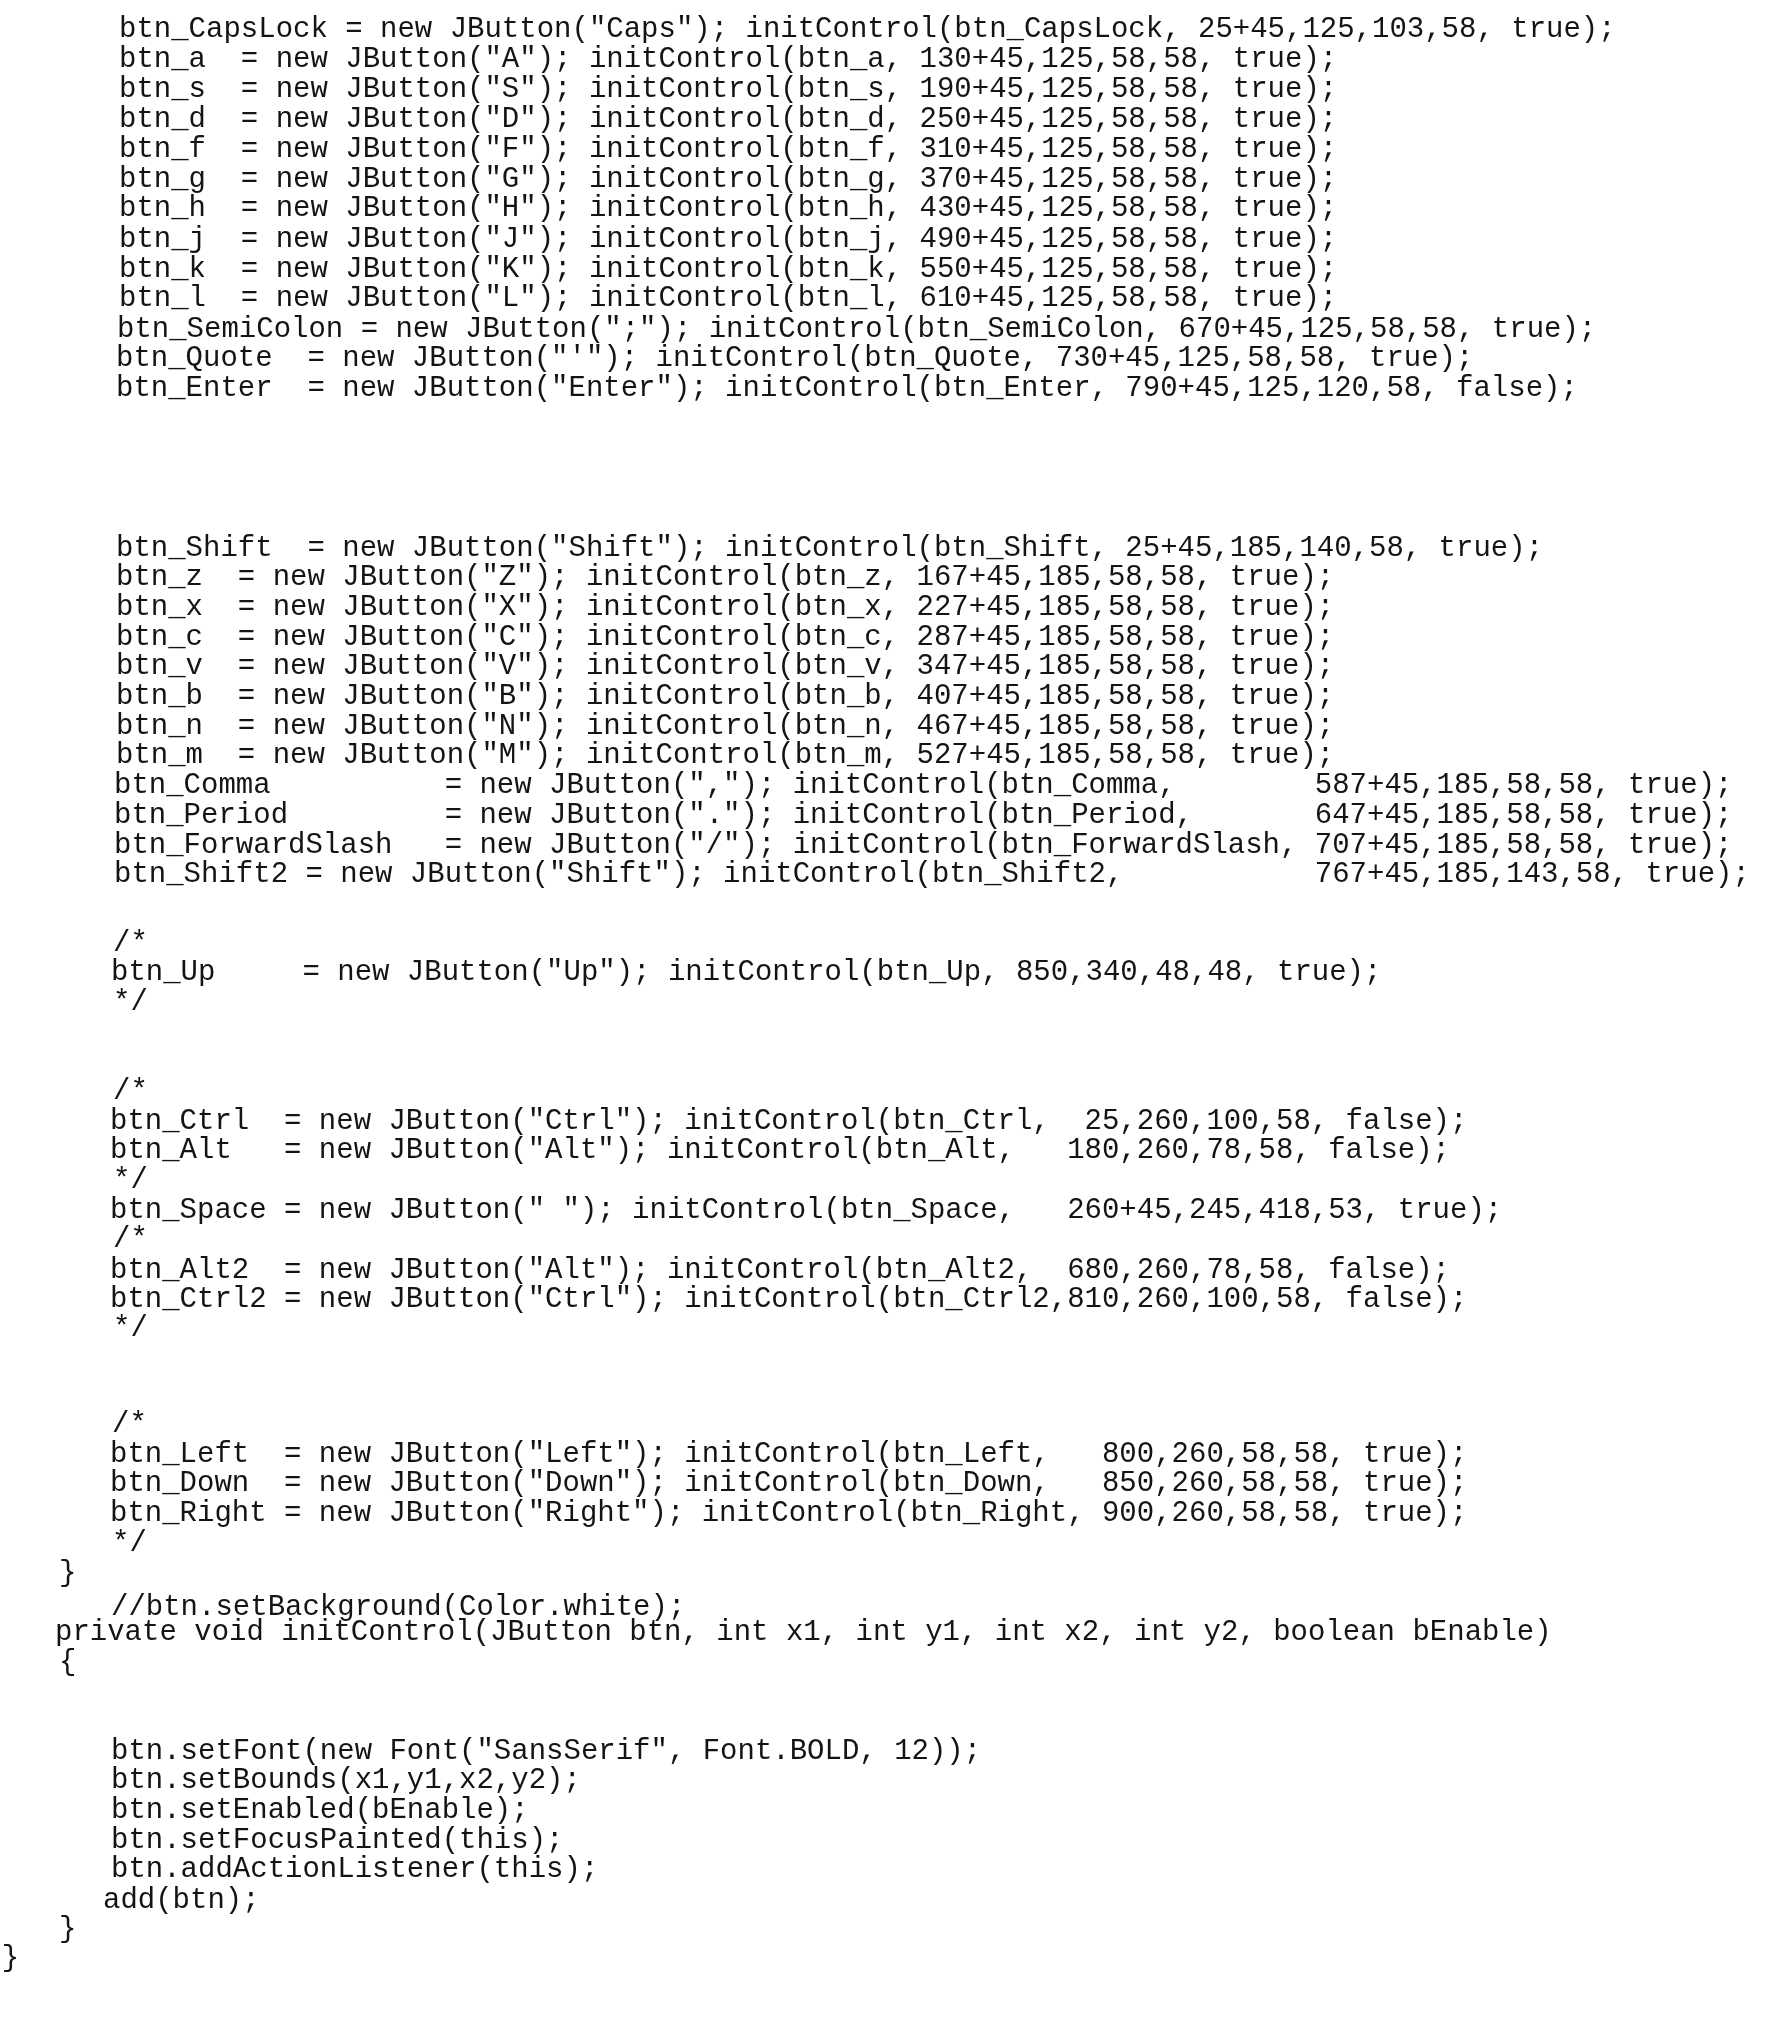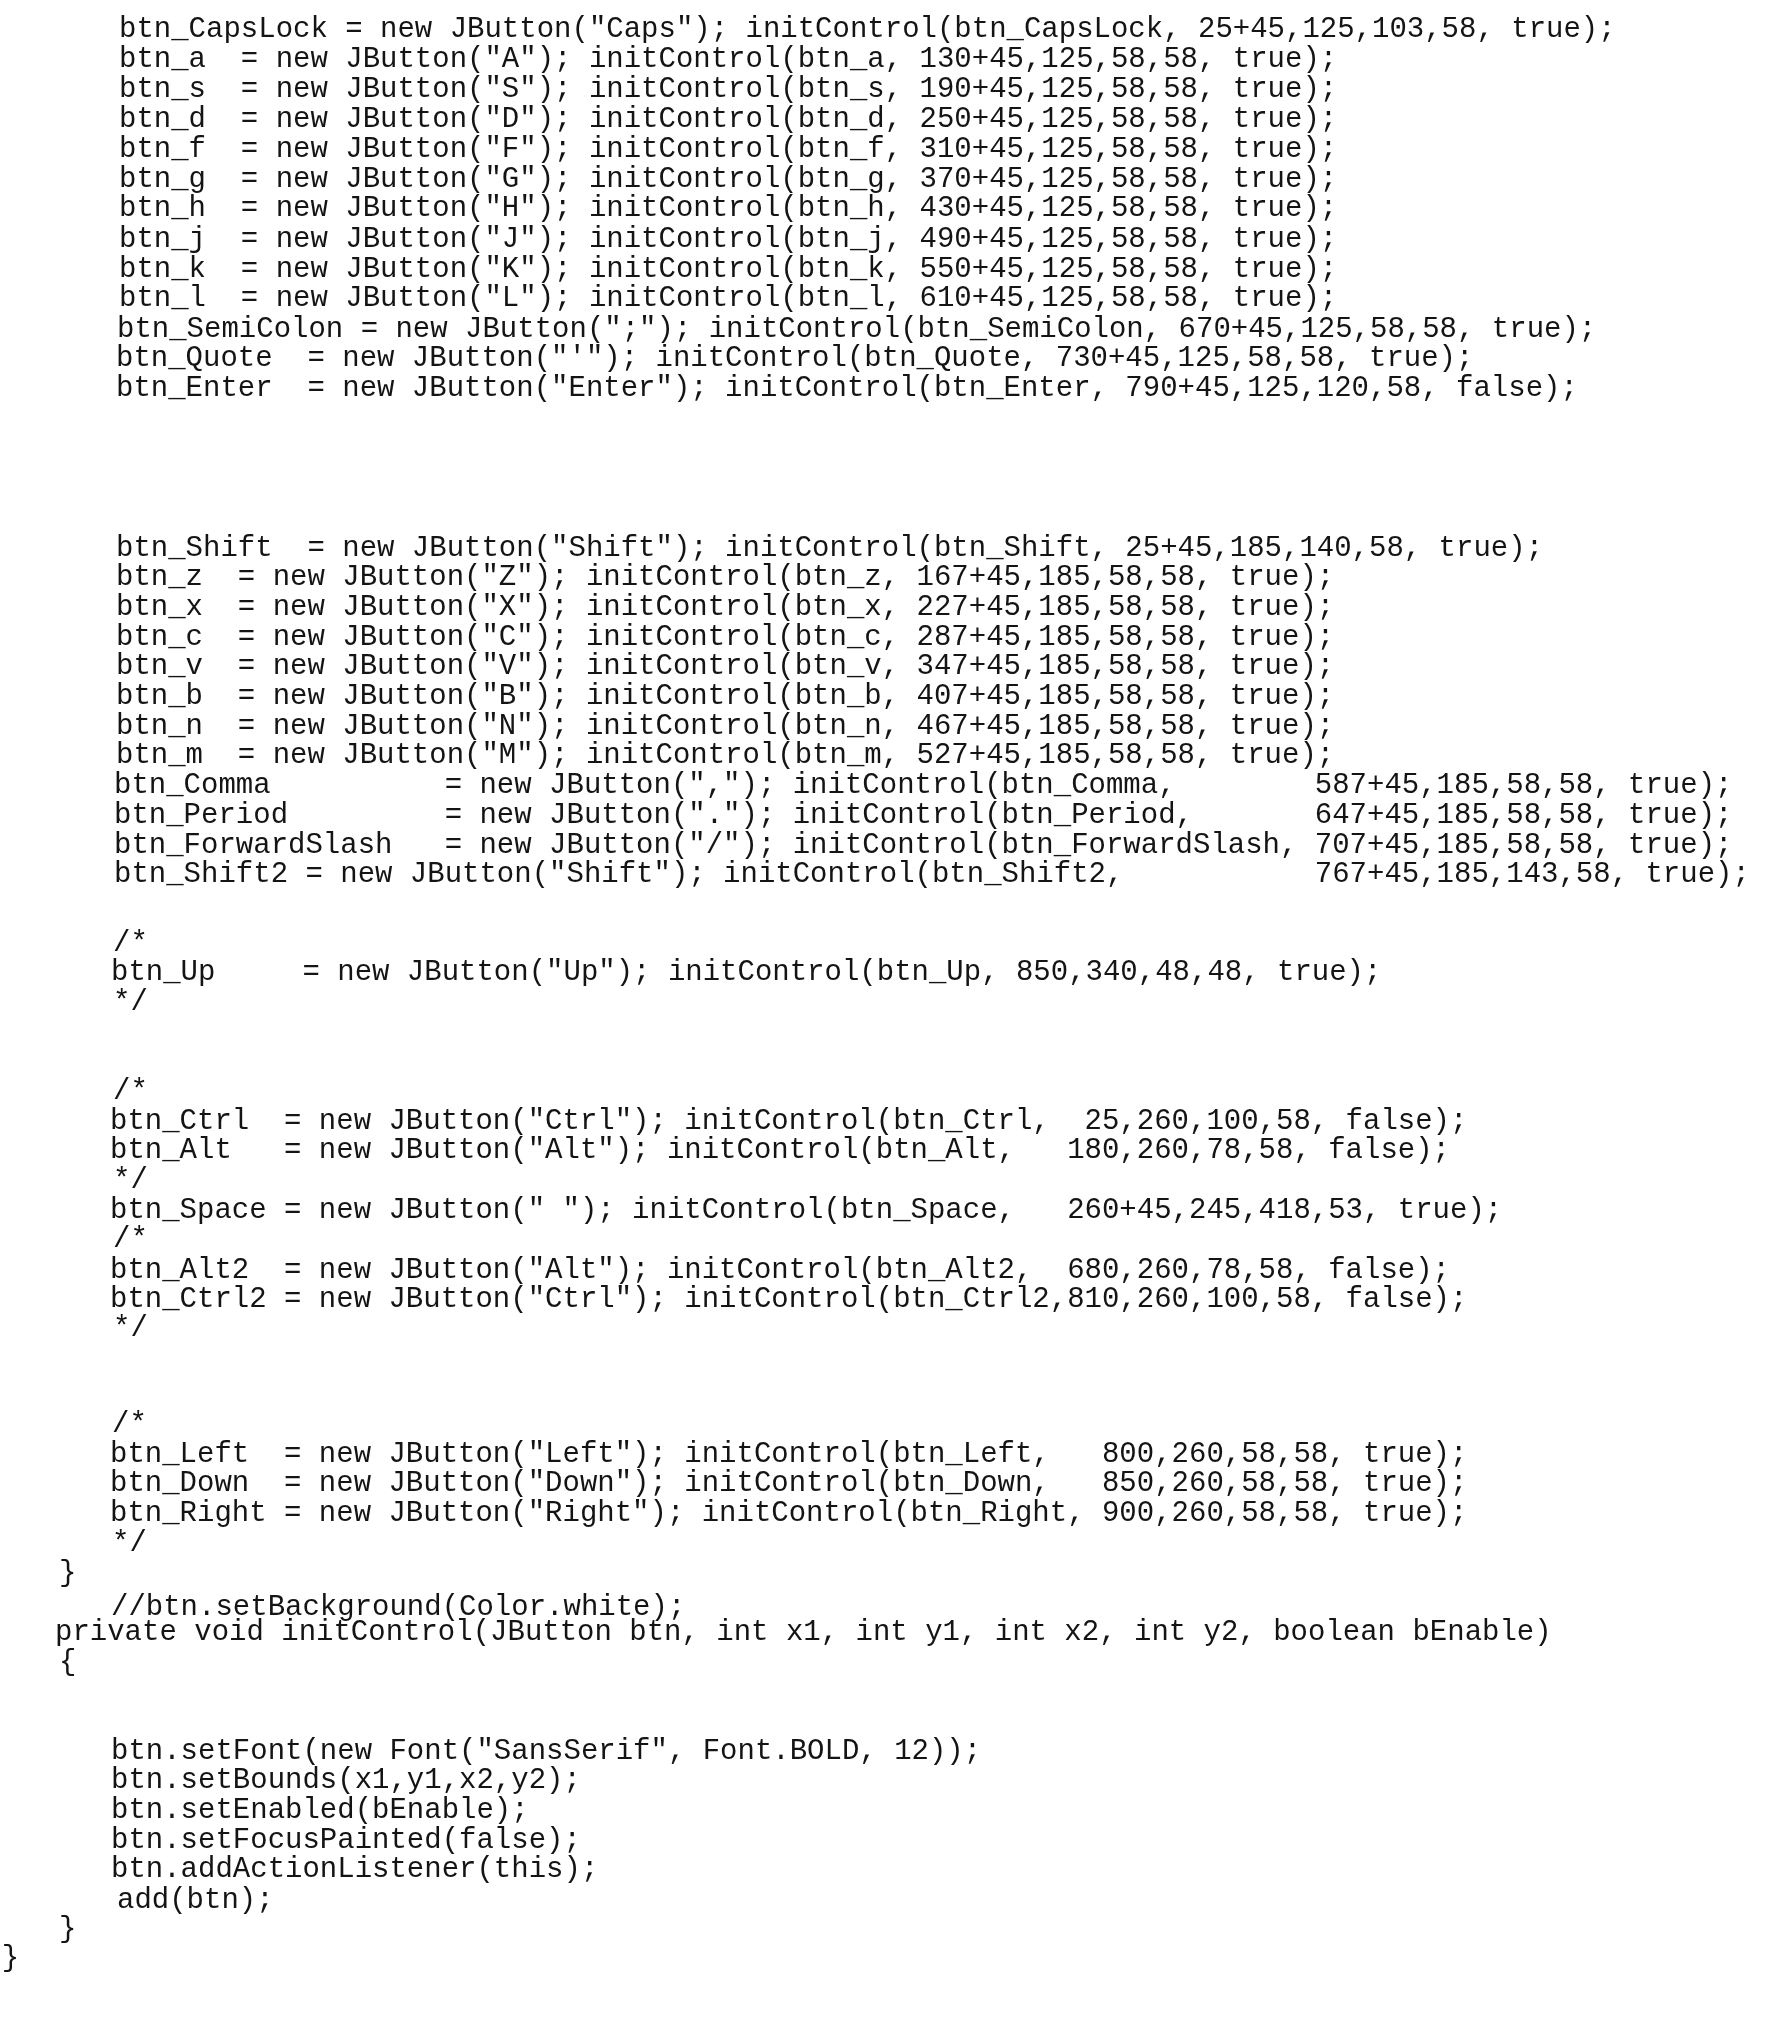--- a/index.html
+++ b/index.html
@@ -85,21 +85,21 @@
   <pre class="code-line" style="left:112px;top:1529px">*/</pre>
 
   <pre class="code-line" style="left:59px;top:1559px">}</pre>
 
   <pre class="code-line" style="left:55px;top:1618px">private void initControl(JButton btn, int x1, int y1, int x2, int y2, boolean bEnable)</pre>
   <pre class="code-line" style="left:59px;top:1648px">{</pre>
   <pre class="code-line" style="left:111px;top:1593px">//btn.setBackground(Color.white);</pre>
   <pre class="code-line" style="left:111px;top:1737px">btn.setFont(new Font("SansSerif", Font.BOLD, 12));</pre>
   <pre class="code-line" style="left:111px;top:1766px">btn.setBounds(x1,y1,x2,y2);</pre>
   <pre class="code-line" style="left:111px;top:1796px">btn.setEnabled(bEnable);</pre>
-  <pre class="code-line" style="left:111px;top:1826px">btn.setFocusPainted(false);</pre>
+  <pre class="code-line" style="left:111px;top:1826px">btn.setFocusPainted(this);</pre>
   <pre class="code-line" style="left:111px;top:1855px">btn.addActionListener(this);</pre>
-  <pre class="code-line" style="left:117px;top:1886px">add(btn);</pre>
+  <pre class="code-line" style="left:103px;top:1886px">add(btn);</pre>
   <pre class="code-line" style="left:59px;top:1915px">}</pre>
 
   <pre class="code-line" style="left:1.8px;top:1944px">}</pre>
 
 </div>
 
 
 </body></html>

